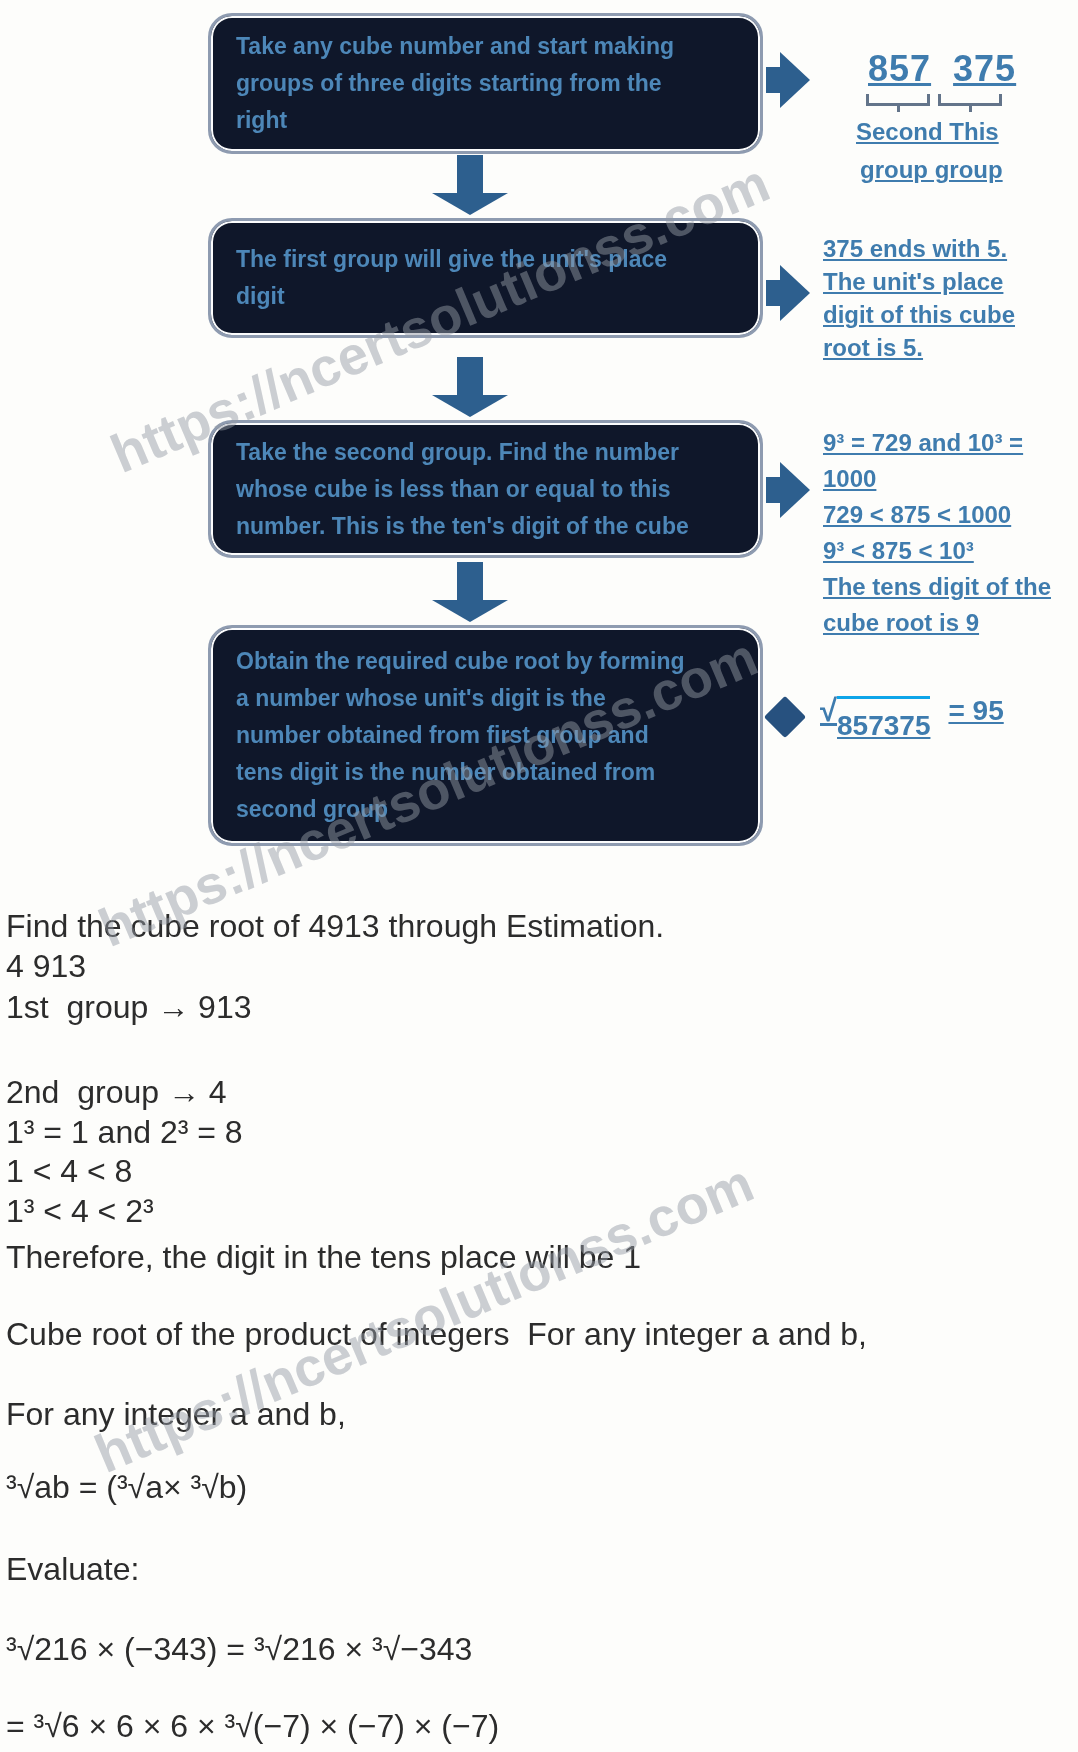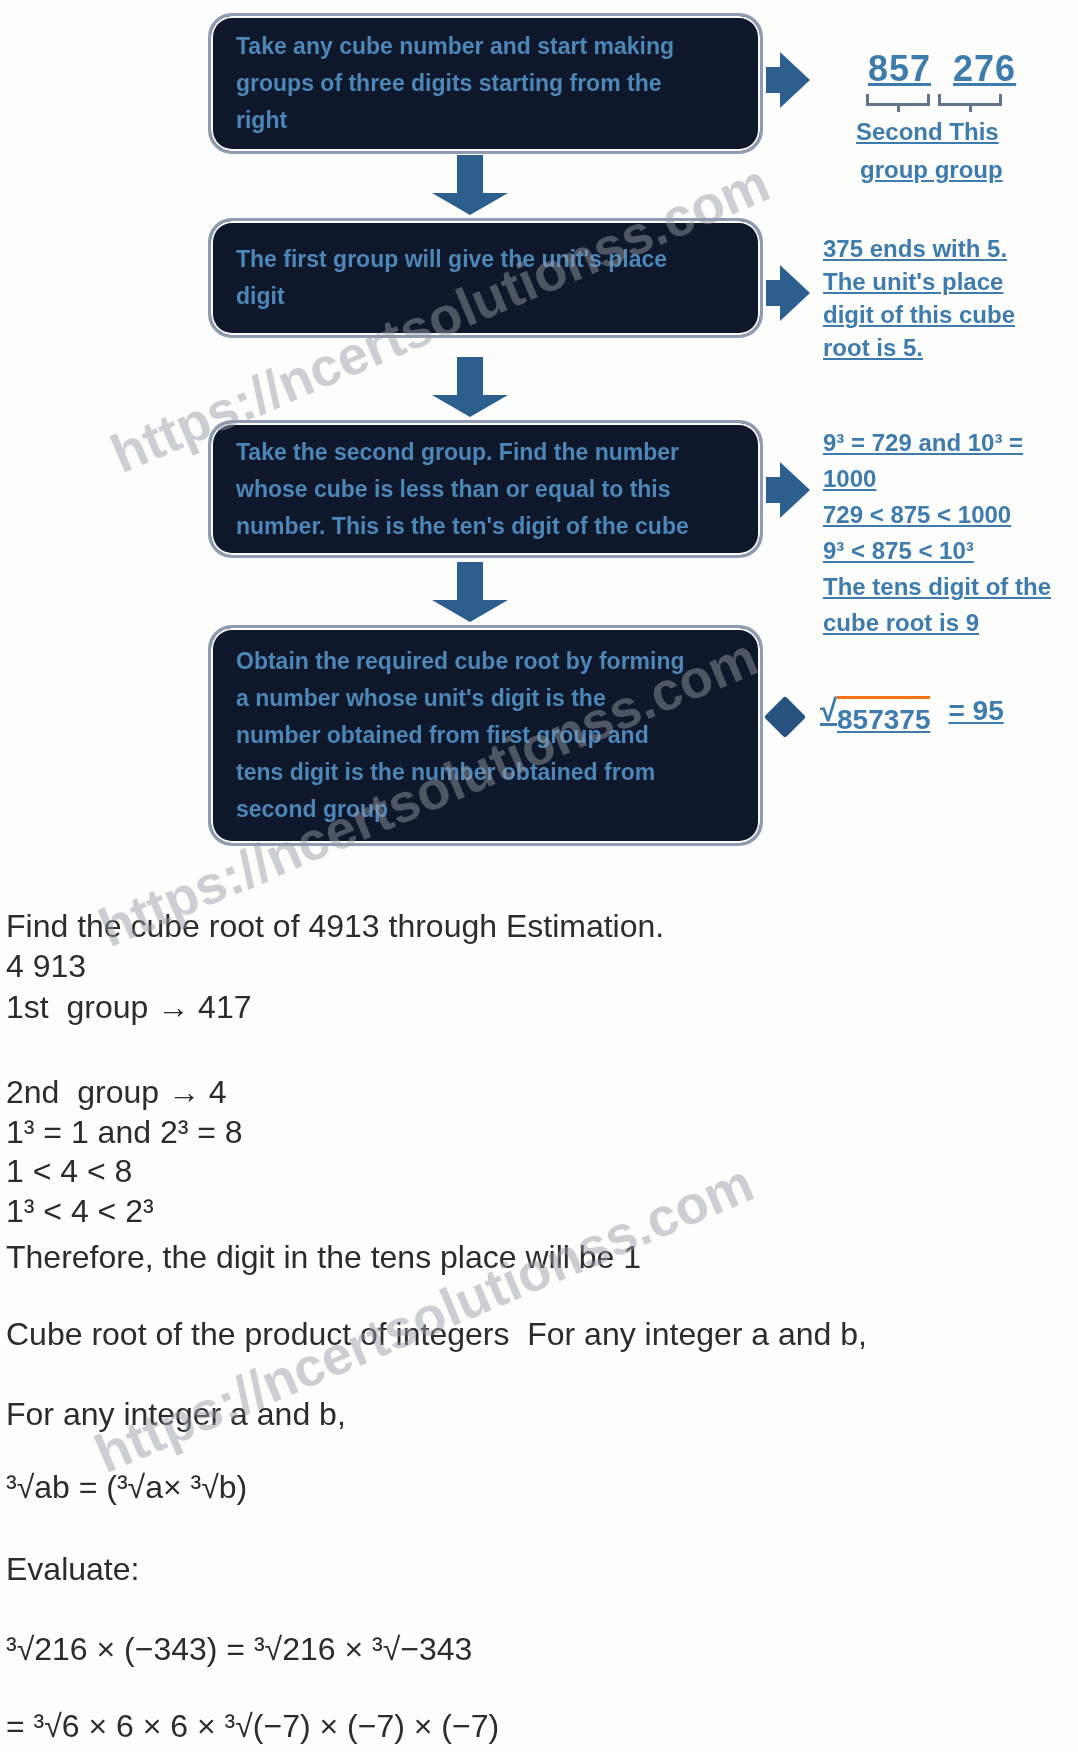--- a/index.html
+++ b/index.html
@@ -60,21 +60,21 @@
   .brace1 { left: 866px; width: 58px; }
   .brace2 { left: 938px; width: 58px; }
   .grp-line1 { left: 856px; top: 118px; font-size: 24px; }
   .grp-line2 { left: 860px; top: 156px; font-size: 24px; }
 
   .units-note { left: 823px; top: 232px; font-size: 24px; line-height: 33px; }
   .tens-note  { left: 823px; top: 425px; font-size: 24px; line-height: 36px; }
 
   .result-row { left: 820px; top: 696px; font-size: 28px; display: flex; align-items: flex-start; }
   .result-row .rad-sign { font-size: 31px; line-height: 30px; }
-  .result-row .radicand { border-top: 3px solid #f97316; padding-top: 8px; line-height: 26px; }
+  .result-row .radicand { border-top: 3px solid #0ea5e9; padding-top: 14px; line-height: 26px; }
   .result-row .equals { margin-left: 18px; line-height: 30px; }
   .diamond { position: absolute; left: 770px; top: 702px; width: 30px; height: 30px;
              background: #27517f; transform: rotate(45deg); border-radius: 3px; }
 
   
   .sline { position: absolute; left: 6px; color: #2c2c2c;
            font-family: Liberation Sans, sans-serif; font-size: 32px; white-space: pre; }
   .sl0  { top: 908px; }  .sl1  { top: 948px; }  .sl2  { top: 989px; }
   .sl3  { top: 1031px; } .sl4  { top: 1074px; } .sl5  { top: 1114px; }
   .sl6  { top: 1153px; } .sl7  { top: 1193px; } .sl8  { top: 1239px; }
@@ -137,21 +137,21 @@
     <div class="shaft"></div>
     <div class="head"></div>
   </div>
   <div class="arrow-right ar3">
     <div class="shaft"></div>
     <div class="head"></div>
   </div>
 
   <div class="ann grp-numbers">
     <span>857</span>
-    <span>276</span>
+    <span>375</span>
   </div>
   <div class="brace brace1"></div>
   <div class="brace brace2"></div>
   <div class="ann grp-line1">Second This</div>
   <div class="ann grp-line2">group  group</div>
 
   <div class="ann units-note">
     <div>375 ends with 5.</div>
     <div>The unit's place</div>
     <div>digit of this cube</div>
@@ -169,21 +169,21 @@
 
   <div class="diamond"></div>
   <div class="ann result-row">
     <span class="rad-sign">√</span>
     <span class="radicand">857375</span>
     <span class="equals">= 95</span>
   </div>
 
   <div class="sline sl0">Find the cube root of 4913 through Estimation.</div>
   <div class="sline sl1">4 913</div>
-  <div class="sline sl2">1st  group → 417</div>
+  <div class="sline sl2">1st  group → 913</div>
   <div class="sline sl4">2nd  group → 4</div>
   <div class="sline sl5">1³ = 1 and 2³ = 8</div>
   <div class="sline sl6">1 &lt; 4 &lt; 8</div>
   <div class="sline sl7">1³ &lt; 4 &lt; 2³</div>
   <div class="sline sl8">Therefore, the digit in the tens place will be 1</div>
   <div class="sline sl10">For any integer a and b,</div>
   <div class="sline sl9">Cube root of the product of integers  For any integer a and b,</div>
   <div class="sline sl11">³√ab = (³√a× ³√b)</div>
   <div class="sline sl12">Evaluate:</div>
   <div class="sline sl13">³√216 × (−343) = ³√216 × ³√−343</div>

